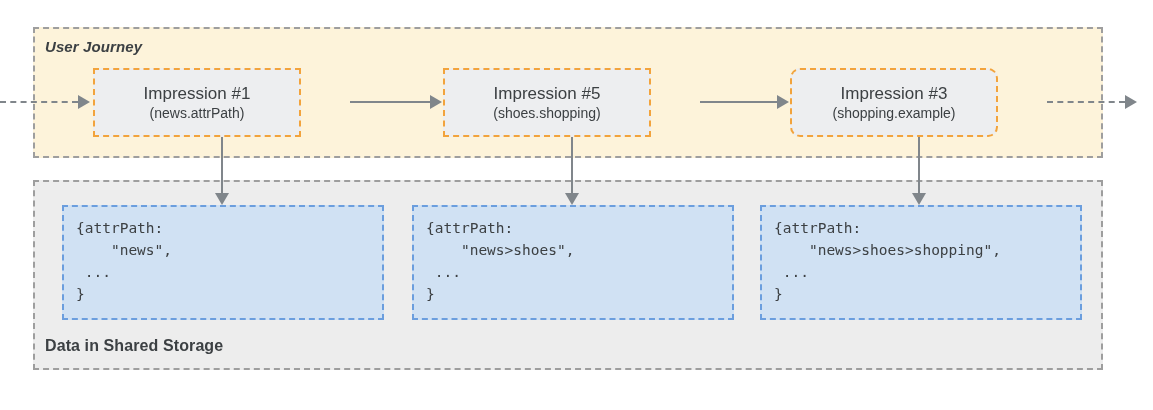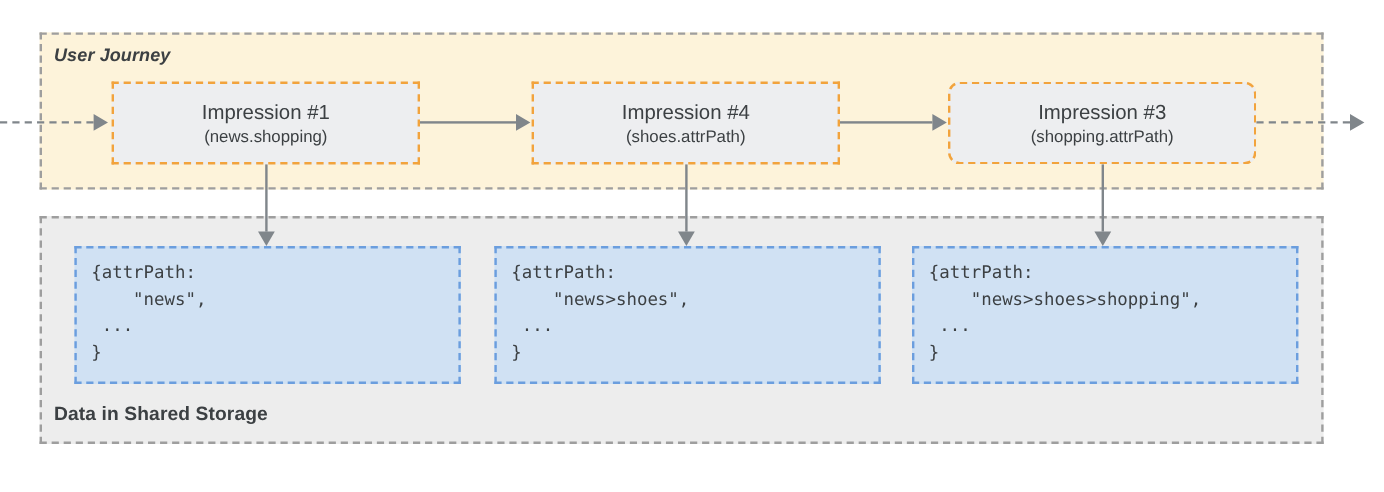--- a/index.html
+++ b/index.html
@@ -63,21 +63,21 @@
     font-weight: bold;
     color: #3c4043;
     letter-spacing: 0.1px;
     white-space: nowrap;
   }
 
   
   .impression-box {
     position: absolute;
     top: 68px;
-    width: 257px;
+    width: 208px;
     height: 69px;
     background: #EDEEF0;
     border: 2px dashed #F2A33C;
     box-sizing: border-box;
     display: flex;
     flex-direction: column;
     align-items: center;
     justify-content: center;
   }
   .impression-title {
@@ -149,37 +149,37 @@
 <div id="diagram-root">
 
   <div class="journey-container"></div>
   <div class="journey-title">User Journey</div>
 
   <div class="h-line-dashed" style="left:0px; top:101px; width:78px;"></div>
   <div class="arrow-right" style="left:78px; top:95px;"></div>
 
   <div class="impression-box" style="left:93px;">
     <div class="impression-title">Impression #1</div>
-    <div class="impression-domain">(news.shopping)</div>
+    <div class="impression-domain">(news.attrPath)</div>
   </div>
 
   <div class="h-line" style="left:350px; top:101px; width:80px;"></div>
   <div class="arrow-right" style="left:430px; top:95px;"></div>
 
   <div class="impression-box" style="left:443px;">
-    <div class="impression-title">Impression #4</div>
-    <div class="impression-domain">(shoes.attrPath)</div>
+    <div class="impression-title">Impression #5</div>
+    <div class="impression-domain">(shoes.shopping)</div>
   </div>
 
   <div class="h-line" style="left:700px; top:101px; width:77px;"></div>
   <div class="arrow-right" style="left:777px; top:95px;"></div>
 
   <div class="impression-box" style="left:790px;border-radius:10px;">
     <div class="impression-title">Impression #3</div>
-    <div class="impression-domain">(shopping.attrPath)</div>
+    <div class="impression-domain">(shopping.example)</div>
   </div>
 
   <div class="h-line-dashed" style="left:1047px; top:101px; width:78px;"></div>
   <div class="arrow-right" style="left:1125px; top:95px;"></div>
 
   <div class="storage-container"></div>
   <div class="storage-title">Data in Shared Storage</div>
 
   <div class="v-line" style="left:221px; top:137px; height:56px;"></div>
   <div class="arrow-down" style="left:215px; top:193px;"></div>

